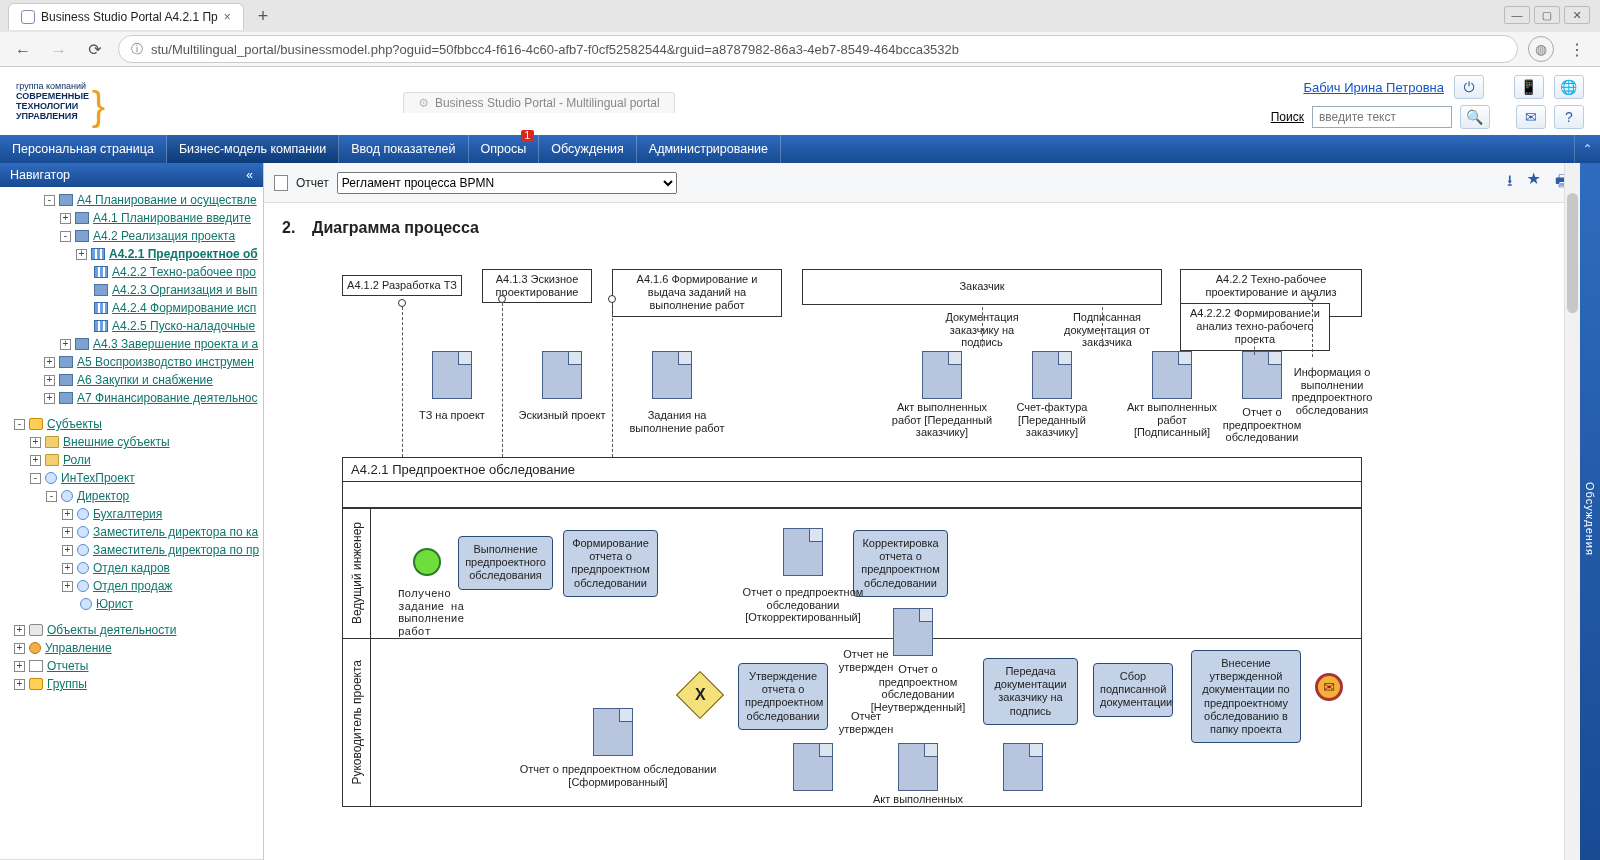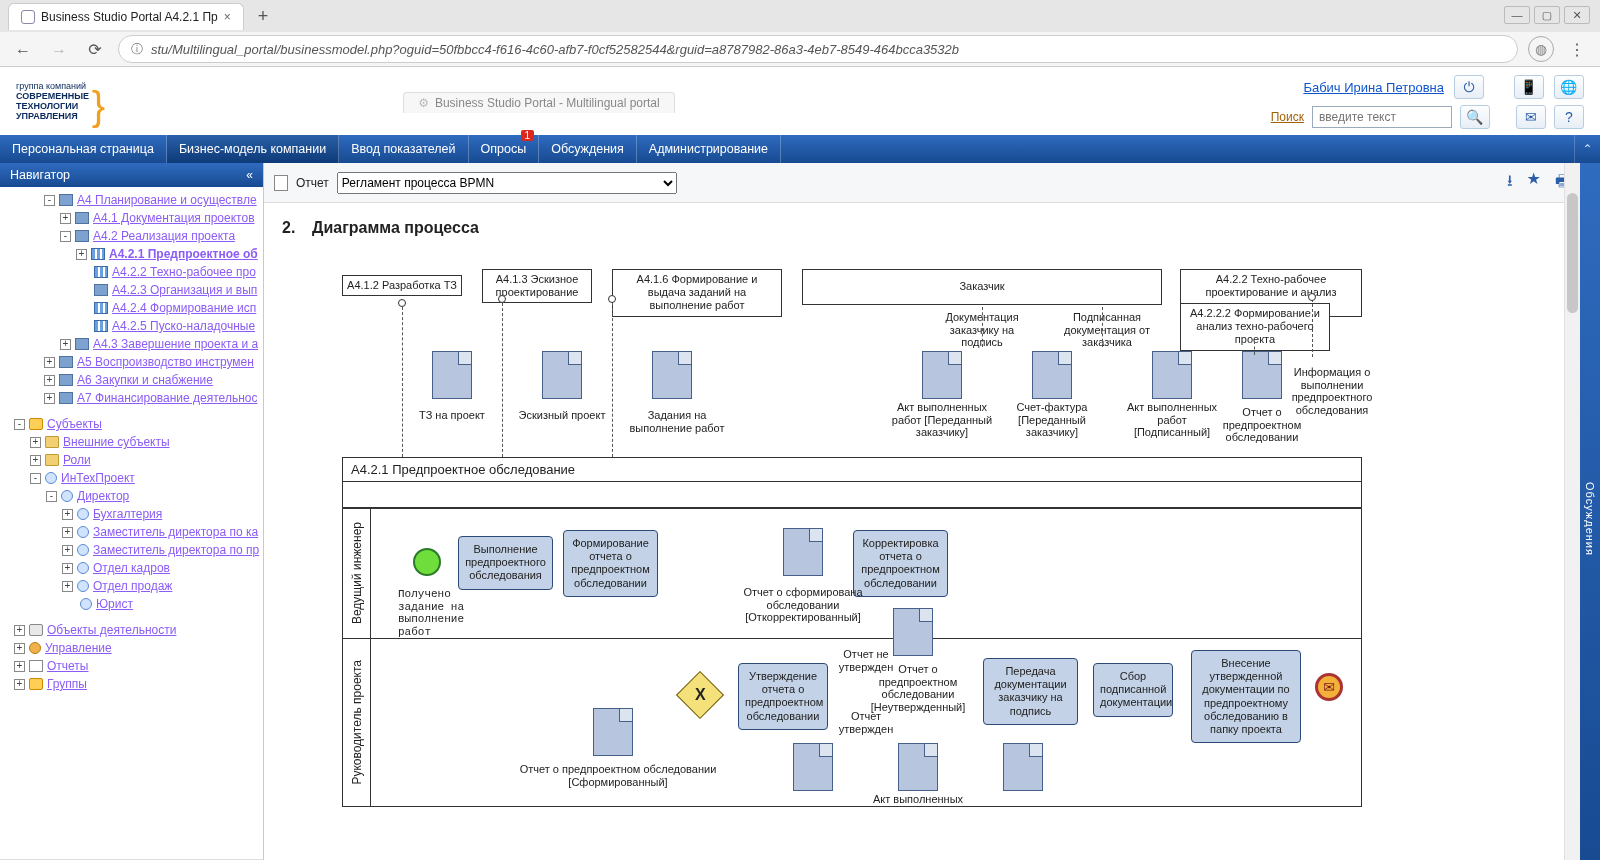--- a/index.html
+++ b/index.html
@@ -8,57 +8,57 @@
 
 .browser-chrome { background: #e6e6e6; border-bottom: 1px solid #ccc; }
 .tab-bar { display: flex; align-items: center; height: 32px; padding-left: 8px; gap: 4px; }
 .tab { background: #fff; border: 1px solid #ccc; border-bottom: none; border-radius: 6px 6px 0 0; padding: 6px 12px; display: flex; align-items: center; gap: 6px; font-size: 12px; min-width: 200px; }
 .tab-favicon { width: 14px; height: 14px; border: 1px solid #88a; border-radius: 3px; display:inline-block; }
 .tab-close { margin-left: auto; color: #666; cursor: pointer; }
 .new-tab { padding: 4px 10px; color: #555; font-size: 18px; cursor: pointer; }
 .addr-bar { display: flex; align-items: center; height: 34px; padding: 4px 10px; gap: 10px; background:#f5f5f5; }
 .nav-btn { width: 26px; height: 26px; display:flex; align-items:center; justify-content:center; color:#555; border-radius:50%; cursor:pointer; font-size:16px; }
 .url-box { flex:1; display:flex; align-items:center; gap:8px; border:1px solid #ccc; border-radius:16px; background:#fff; padding:4px 12px; height:28px; }
-.url-text { color:#555; font-size:13px; flex:1; white-space:nowrap; overflow:hidden;font-style:italic; }
+.url-text { color:#555; font-size:13px; flex:1; white-space:nowrap; overflow:hidden; }
 .chrome-right { display:flex; align-items:center; gap:10px; }
 .avatar-circle { width:26px; height:26px; border:1px solid #aaa; border-radius:50%; display:flex; align-items:center; justify-content:center; }
 .win-controls { position:absolute; top:6px; right:10px; display:flex; gap:4px; }
 .win-btn { width:26px; height:18px; border:1px solid #bbb; border-radius:2px; display:flex; align-items:center; justify-content:center; font-size:11px; color:#555; }
 
 
 .portal-wrap { background:#fff; }
 .portal-top { display:flex; align-items:center; padding:8px 16px 0 16px; }
 .logo-block { font-size:9px; color:#0a2a5c; line-height:1.1; position:relative; padding-right:16px; }
 .logo-block .brace { position:absolute; right:0; top:2px; font-size:40px; color:#f0a020; }
 .portal-tab-chip { margin:0 auto; background:#f7f7f7; border:1px solid #ddd; border-bottom:none; border-radius:4px 4px 0 0; padding:3px 14px; color:#888; font-size:12px; display:flex; align-items:center; gap:6px;}
 .top-right { margin-left:auto; display:flex; flex-direction:column; align-items:flex-end; gap:6px; }
 .top-right-row { display:flex; align-items:center; gap:10px; }
 .user-link { color:#1155cc; text-decoration:underline; font-size:13px; }
 .icon-btn { width:30px; height:24px; border:1px solid #b9cde2; border-radius:3px; background:linear-gradient(#fdfefe,#e7eef6); display:flex; align-items:center; justify-content:center; color:#2b5ca8; cursor:pointer; font-size:14px; }
 .search-row { display:flex; align-items:center; gap:8px; }
-.search-label { color:#a16207; text-decoration:underline; }
+.search-label { color:#000000; text-decoration:underline; }
 .search-input { width:140px; height:22px; border:1px solid #9ab; padding:2px 6px; font-size:12px; }
 
 
 .main-menu { background:linear-gradient(#2f6bbf,#174a91); display:flex; align-items:stretch; height:28px; margin-top:6px; }
 .menu-item { color:#fff; padding:0 12px; display:flex; align-items:center; border-right:1px solid rgba(255,255,255,.25); font-size:12.5px; cursor:pointer; position:relative; }
 .menu-item.active { background:linear-gradient(#2a5fa8,#0d3a78); }
 .menu-item .badge { position:absolute; top:-5px; right:4px; background:#d9281e; color:#fff; font-size:10px; padding:0 4px; border-radius:2px; }
 .menu-collapse { margin-left:auto; width:26px; display:flex; align-items:center; justify-content:center; color:#cfe0f5; cursor:pointer; border-left:1px solid rgba(255,255,255,.2); }
 
 
 .body-row { display:flex; height:calc(860px - 32px - 34px - 54px - 28px); }
 .side-right-tab { width:20px; background:linear-gradient(#2f6bbf,#174a91); color:#fff; writing-mode:vertical-rl; text-align:center; font-size:11px; padding:6px 2px; display:flex; align-items:center; justify-content:center; letter-spacing:1px;}
 
 .nav-panel { width:264px; background:#fff; border-right:1px solid #c9c9c9; display:flex; flex-direction:column; }
 .nav-header { background:linear-gradient(#2f6bbf,#174a91); color:#fff; padding:5px 10px; font-size:12.5px; display:flex; align-items:center; }
 .nav-header .collapse { margin-left:auto; font-size:12px; cursor:pointer; }
 .nav-tree { flex:1; overflow:auto; padding:4px 0 4px 4px; font-size:12px; }
 .tree-row { display:flex; align-items:center; gap:4px; padding:2px 2px; white-space:nowrap; }
-.tree-row a { color:#8b5cf6; text-decoration:underline; cursor:pointer; }
+.tree-row a { color:#0f766e; text-decoration:underline; cursor:pointer; }
 .tree-row.bold a { font-weight:bold; }
 .tree-row .tw { width:11px; height:11px; border:1px solid #888; display:inline-flex; align-items:center; justify-content:center; font-size:10px; line-height:1; color:#444; background:#fff; }
 .tree-row .sp { display:inline-block; }
 .tree-row .ic { width:14px; height:12px; display:inline-block; }
 .ic.proc { background:#7ea2cf; border:1px solid #4f73a1; }
 .ic.folder { background:#f3cf73; border:1px solid #c09a2e; border-radius:1px; }
 .ic.people { background:#ffce55; border:1px solid #cb8a00; border-radius:2px; }
 .ic.person { background:#d0e4ff; border:1px solid #5b8bd0; border-radius:50%; width:12px; height:12px; }
 .ic.doc { background:#fff; border:1px solid #888; }
 .ic.cog { background:#f0b04a; border:1px solid #b87a10; border-radius:50%; width:12px; height:12px;}
@@ -202,21 +202,21 @@
         <div class="tree-row">
             <span class="sp" style="width:34px;"></span>
             <span class="tw">-</span>
             <span class="ic proc"></span>
             <a>А4 Планирование и осуществле</a>
           </div>
         <div class="tree-row">
             <span class="sp" style="width:50px;"></span>
             <span class="tw">+</span>
             <span class="ic proc"></span>
-            <a>А4.1 Документация проектов</a>
+            <a>А4.1 Планирование введите</a>
           </div>
         <div class="tree-row">
             <span class="sp" style="width:50px;"></span>
             <span class="tw">-</span>
             <span class="ic proc"></span>
             <a>А4.2 Реализация проекта</a>
           </div>
         <div class="tree-row bold">
             <span class="sp" style="width:66px;"></span>
             <span class="tw">+</span>
@@ -440,21 +440,21 @@
                 </div>
             </div>
 
             <div class="start-ev" style="left:70px;top:90px;"></div>
             <div class="dlabel" style="left:55px;top:130px;width:80px;text-align:left;font-family:Liberation Mono, monospace;">Получено задание на выполнение работ</div>
             <div class="task" style="left:115px;top:78px;width:95px;">Выполнение предпроектного обследования</div>
             <div class="task" style="left:220px;top:72px;width:95px;">Формирование отчета о предпроектном обследовании</div>
             <div class="task" style="left:510px;top:72px;width:95px;">Корректировка отчета о предпроектном обследовании</div>
 
             <div class="doc-icon" style="left:440px;top:70px;"></div>
-            <div class="dlabel" style="left:390px;top:128px;width:140px;">Отчет о сформирована обследовании [Откорректированный]</div>
+            <div class="dlabel" style="left:390px;top:128px;width:140px;">Отчет о предпроектном обследовании [Откорректированный]</div>
 
             <div class="gateway" style="left:340px;top:220px;">
                 <span>X</span>
               </div>
             <div class="task" style="left:395px;top:205px;width:90px;">Утверждение отчета о предпроектном обследовании</div>
             <div class="dlabel" style="left:488px;top:190px;width:70px;text-align:center;">Отчет не утвержден</div>
             <div class="dlabel" style="left:488px;top:252px;width:70px;">Отчет утвержден</div>
 
             <div class="doc-icon" style="left:550px;top:150px;"></div>
             <div class="dlabel" style="left:520px;top:205px;width:110px;">Отчет о предпроектном обследовании [Неутвержденный]</div>

